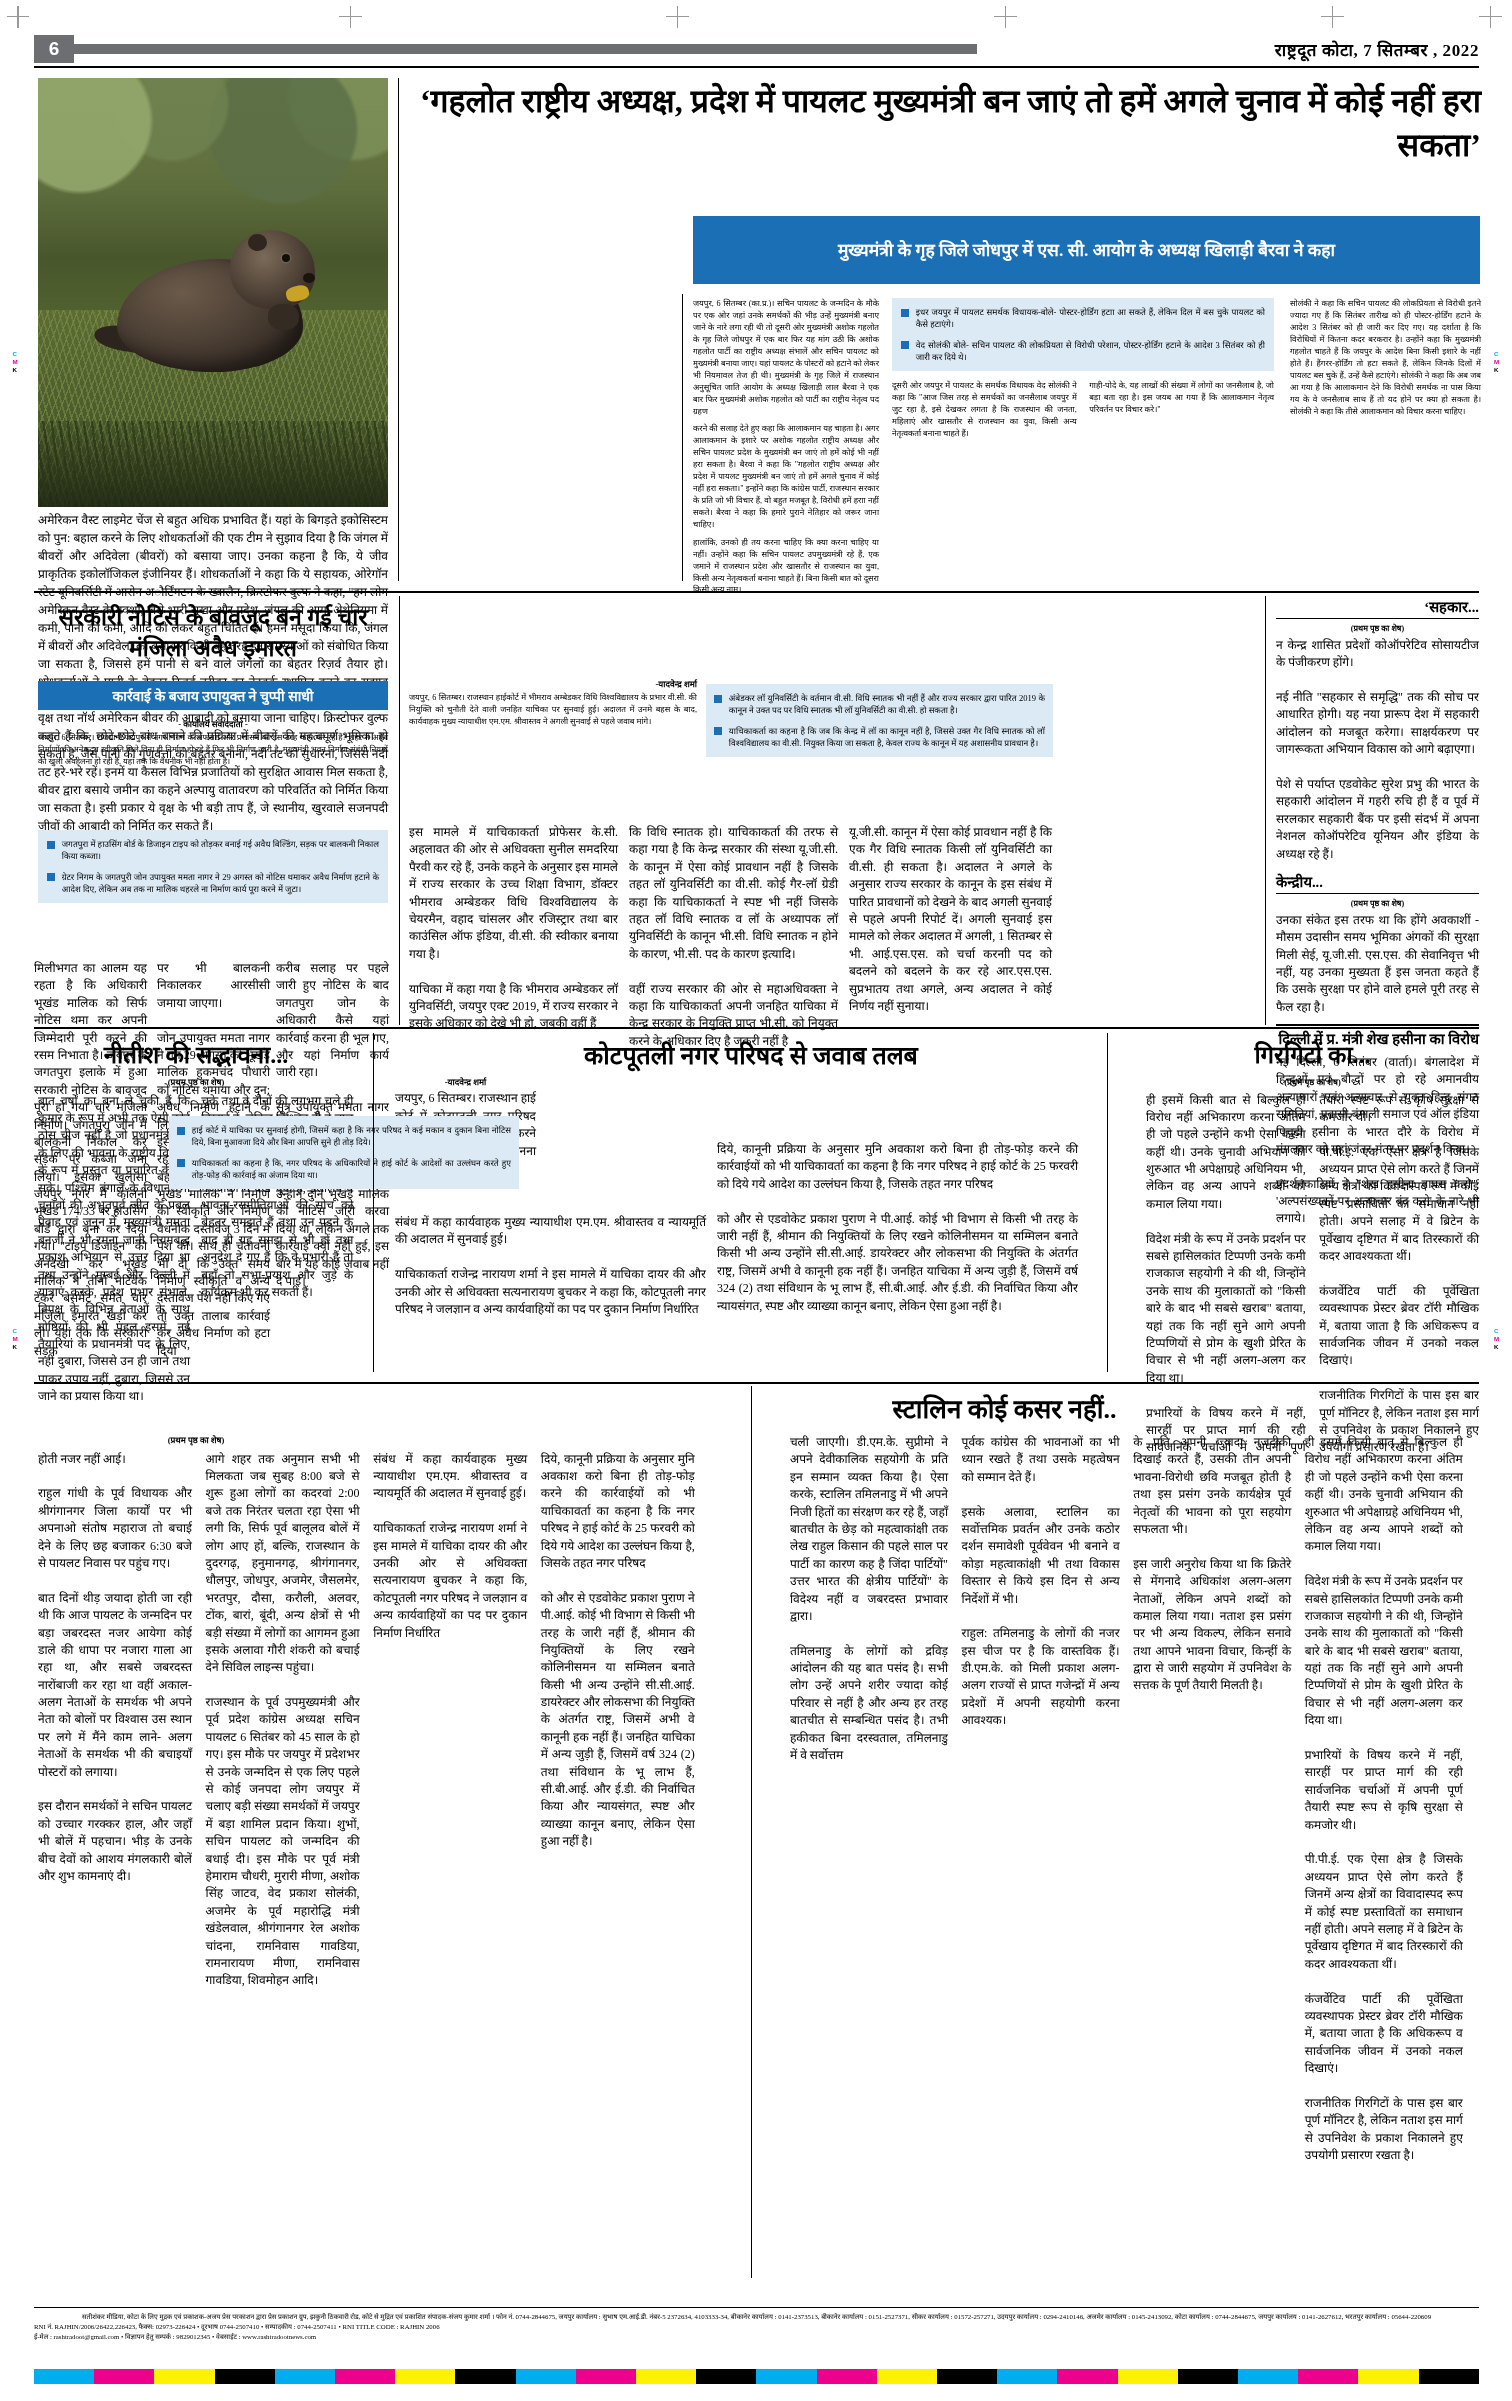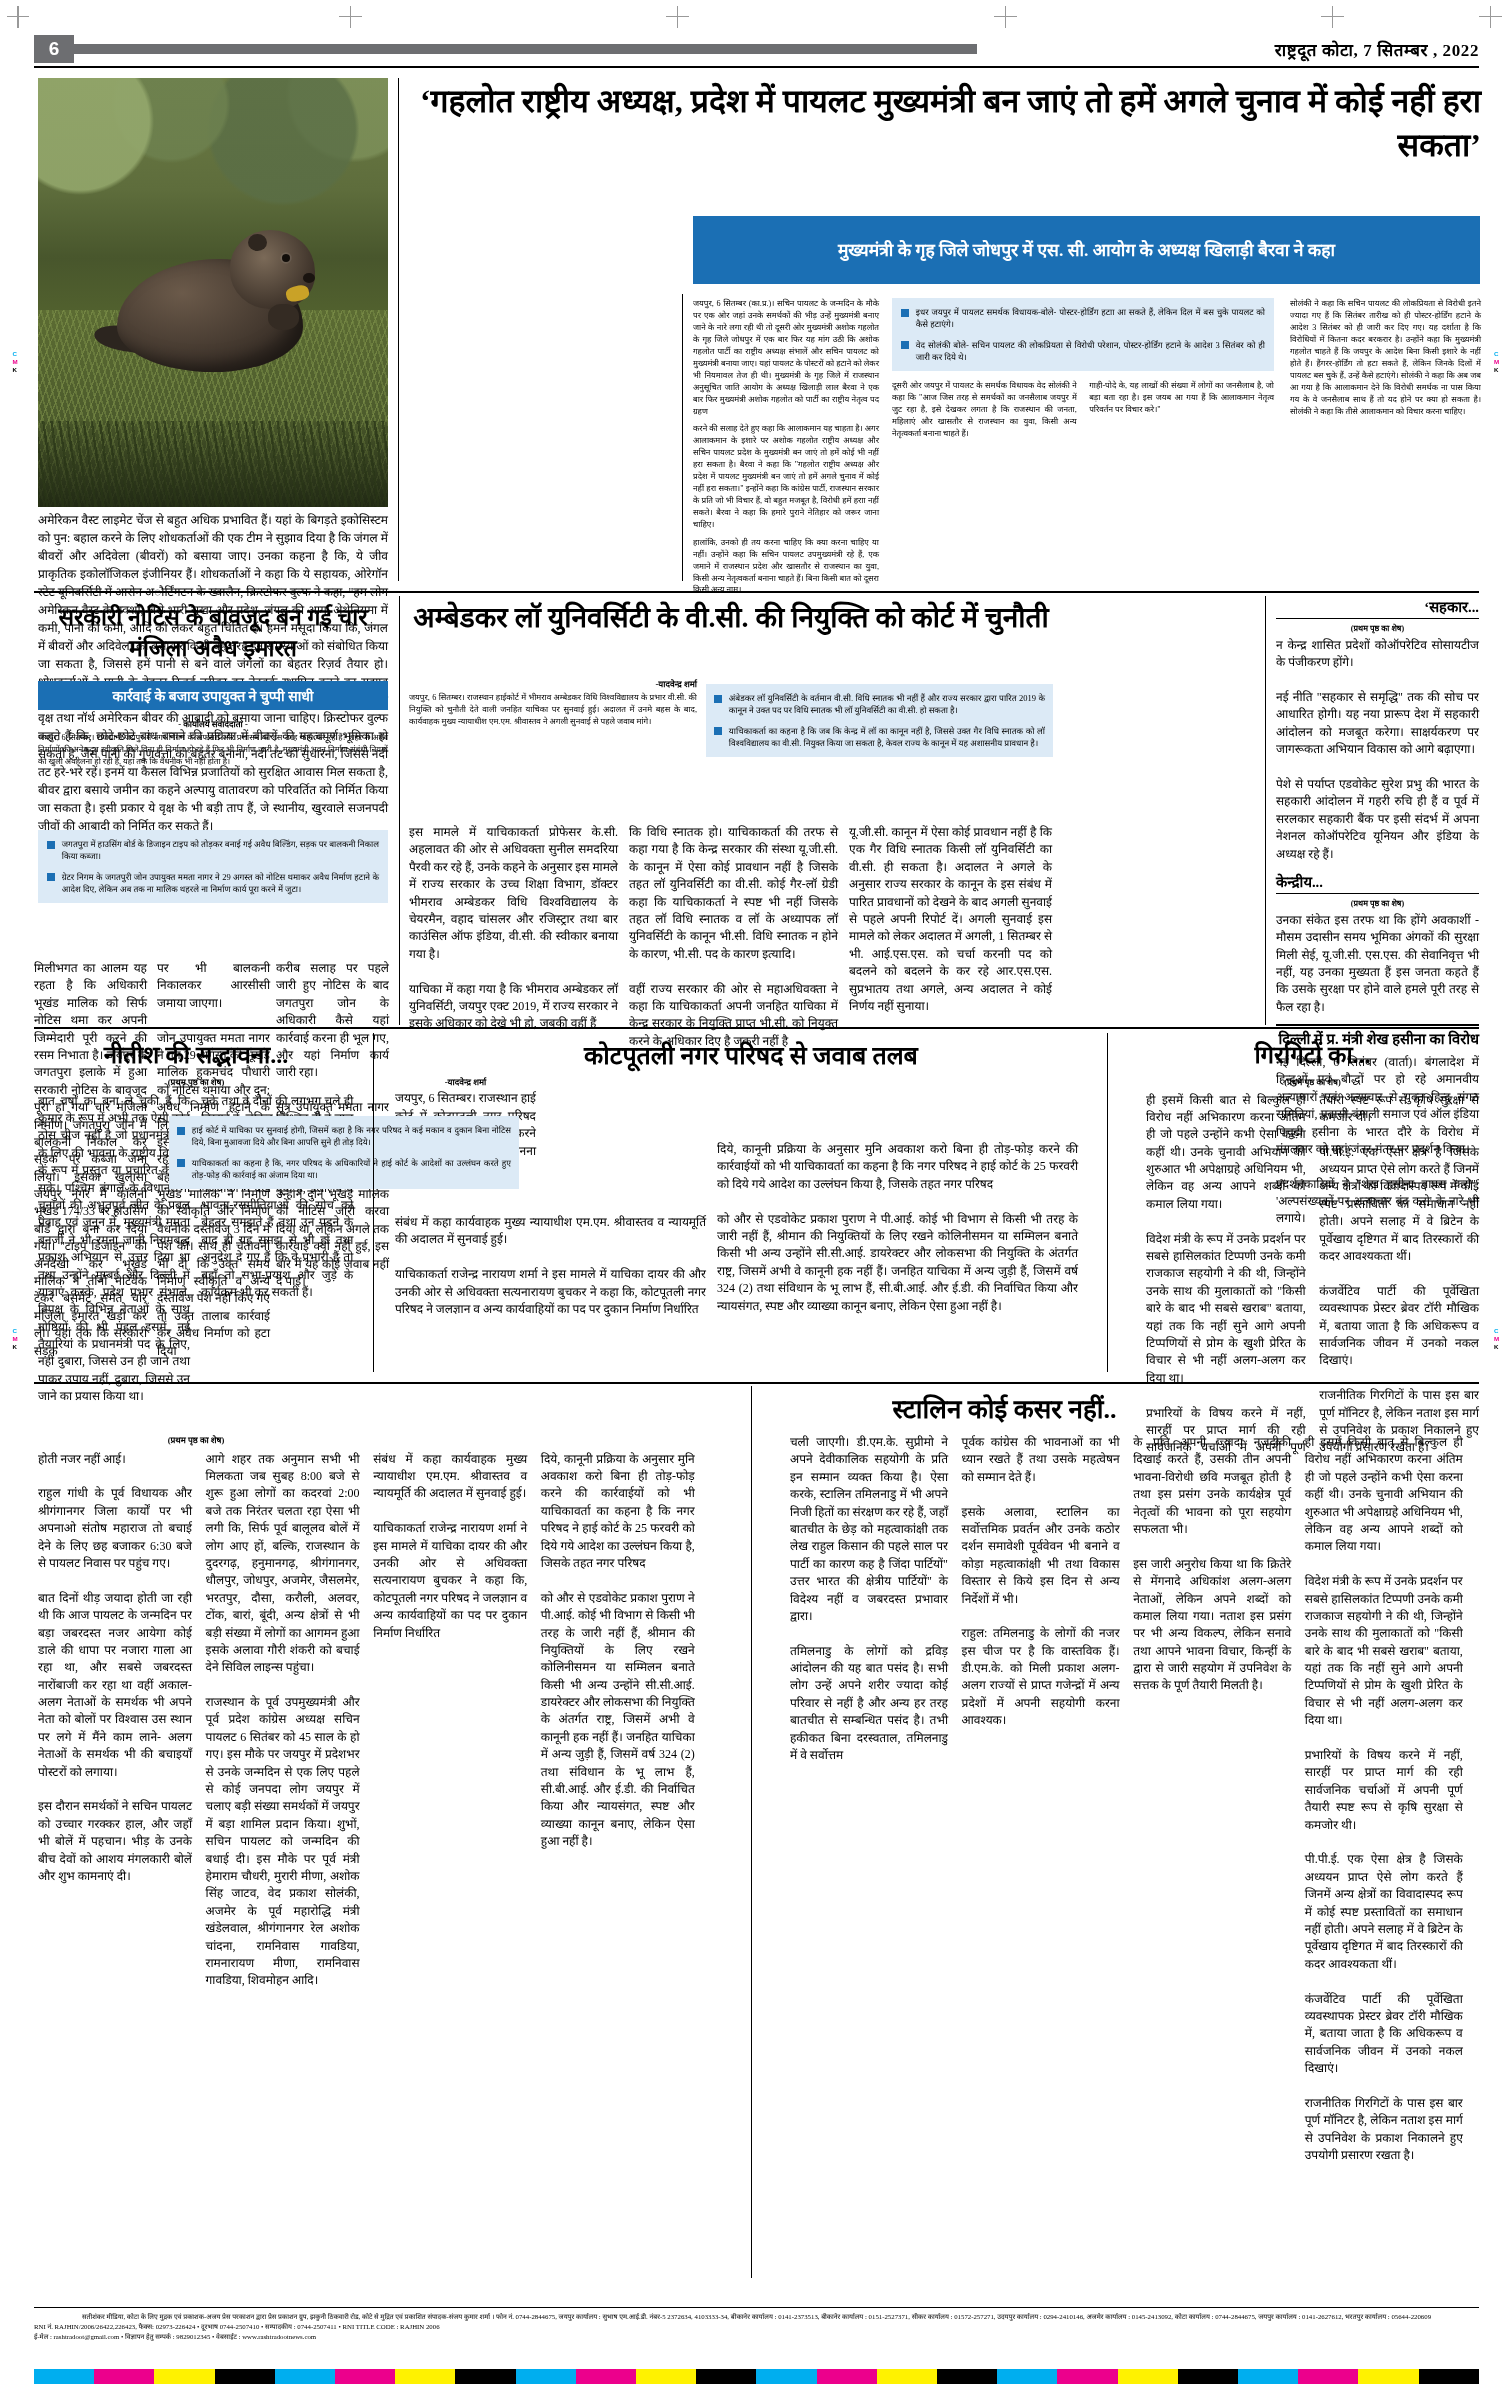--- a/index.html
+++ b/index.html
@@ -333,21 +333,20 @@
   <div class="colwrap" style="left:1290px;top:298px;width:191px;">
     <p class="col-text" style="margin:0">सोलंकी ने कहा कि सचिन पायलट की लोकप्रियता से विरोधी इतने ज्यादा गए हैं कि सितंबर तारीख को ही पोस्टर-होर्डिंग हटाने के आदेश 3 सितंबर को ही जारी कर दिए गए। यह दर्शाता है कि विरोधियों में कितना कदर बरकरार है। उन्होंने कहा कि मुख्यमंत्री गहलोत चाहते हैं कि जयपुर के आदेश बिना किसी इशारे के नहीं होते हैं। हैंगरर-होर्डिंग तो हटा सकते हैं, लेकिन जिनके दिलों में पायलट बस चुके हैं, उन्हें कैसे हटाएंगे। सोलंकी ने कहा कि अब जब आ गया है कि आलाकमान देने कि विरोधी समर्थक ना पास किया गय के वे जनसैलाब साथ हैं तो यद होने पर क्या हो सकता है। सोलंकी ने कहा कि तीसे आलाकमान को विचार करना चाहिए।</p>
   </div>
 
   <div class="vrule" style="left:398px;top:78px;height:503px;"></div>
   <div class="vrule" style="left:682px;top:294px;height:287px;"></div>
 
   <div class="sec2-rule"></div>
 
   <div class="h2-left">सरकारी नोटिस के बावजूद बन गई चार मंजिला अवैध इमारत</div>
-  <div class="h2-mid">अम्बेडकर लॉ युनिवर्सिटी के वी.सी. की नियुक्ति को कोर्ट में चुनौती</div>
 
   <div class="blue-band2">कार्रवाई के बजाय उपायुक्त ने चुप्पी साधी</div>
 
   <div class="colwrap" style="left:38px;top:718px;width:350px;">
     <div class="dateline" style="text-align:center">- कार्यालय संवाददाता -</div>
     <p class="col-text" style="margin:3.4px 0 0 0">जयपुर, 6 सितम्बर। राजधानी जयपुर में नगर निगम के अफसरों और प्रशासन को इस तरह काम कर रहे हैं? शहर में अवैध निर्माणों की अनेकदुत स्वीकृति मिले विना ही निर्माण हो रहे हैं फिर भी निर्माण जारी है, मुख्यमंत्री भवन निर्माण संबंधी नियमों की खुली अवहेलना हो रही है, यहां तक कि वैधनीक भी नहीं होता है।</p>
   </div>
 
   <div class="colwrap" style="left:38px;top:830px;width:350px;">
     <div class="bullet-box" style="width:350px">

